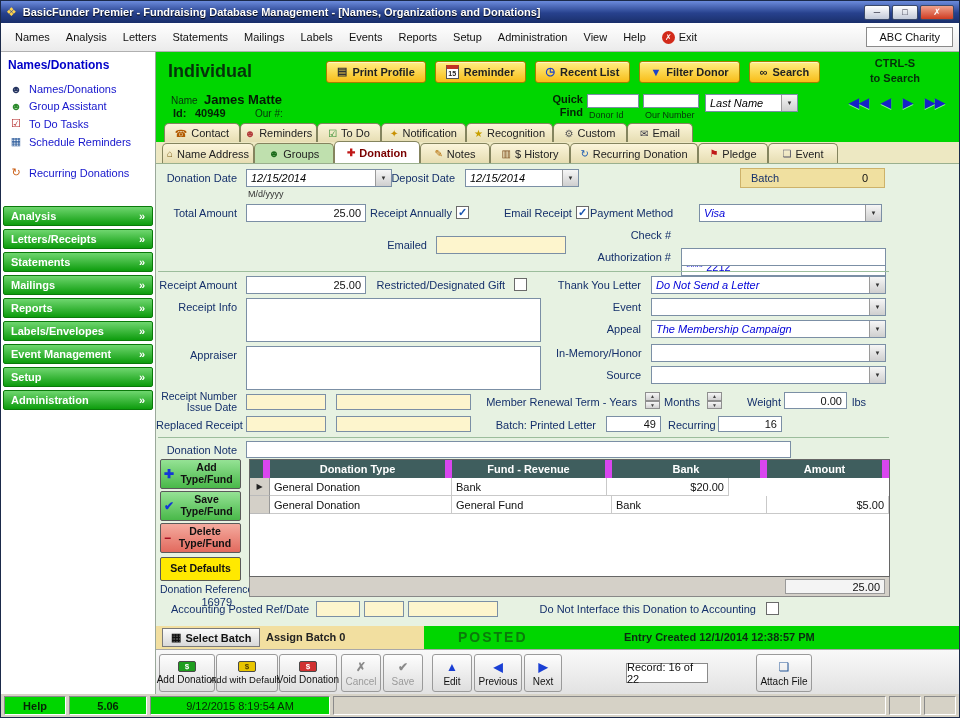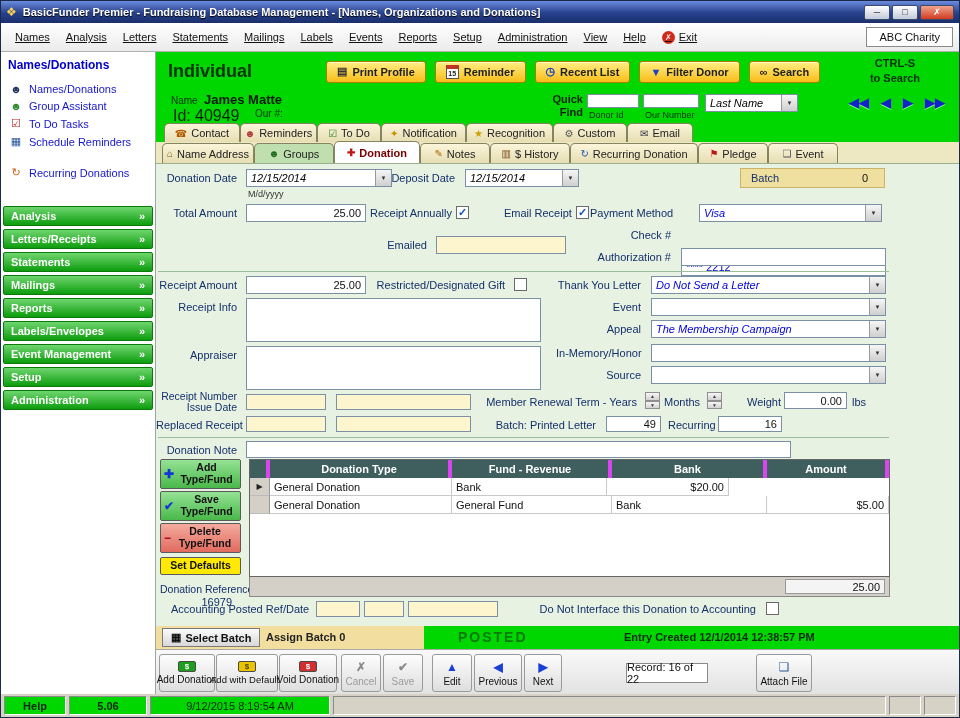--- a/index.html
+++ b/index.html
@@ -8,21 +8,21 @@
 .window{position:relative;width:960px;height:718px;background:#EFEFEF;overflow:hidden;border:1px solid #1b2a4a;}
 
 .titlebar{position:absolute;left:0;top:0;right:0;height:22px;background:linear-gradient(#6b8bdc,#27418d 55%,#1a2f6b);color:#fff;display:flex;align-items:center;padding:0 5px;gap:6px;}
 .app-ic{font-size:12px;color:#ffd34d;}
 .title{font-weight:bold;font-size:11px;text-shadow:0 1px 1px #000;white-space:nowrap;}
 .wctrl{margin-left:auto;display:flex;gap:2px;}
 .wbtn{width:26px;height:15px;display:flex;align-items:center;justify-content:center;font-size:9px;color:#223;background:linear-gradient(#ffffff,#c2c9d8);border:1px solid #3a4a6a;border-radius:2px;}
 .wbtn.close{width:34px;background:linear-gradient(#f0a28b,#cf3c22);color:#fff;}
 
 .menubar{position:absolute;left:0;top:22px;right:0;height:29px;background:linear-gradient(#ffffff,#ebebeb);border-bottom:1px solid #b0b0b0;display:flex;align-items:center;padding:0 6px;}
-.mi{padding:4px 8px;white-space:nowrap;text-decoration:underline;}
+.mi{padding:4px 8px;white-space:nowrap;}
 .mi.exit{display:flex;align-items:center;gap:4px;}
 .exit-ic{width:13px;height:13px;border-radius:50%;background:#d22a1a;color:#fff;font-size:8px;display:flex;align-items:center;justify-content:center;}
 .charity{margin-left:auto;border:1px solid #8a8a8a;background:#fff;padding:3px 12px;}
 
 .sidebar{position:absolute;left:0;top:51px;width:155px;bottom:23px;background:#fff;border-right:1px solid #9aa89a;overflow:hidden;}
 .sb-head{font-weight:bold;color:#0000C8;font-size:12px;padding:6px 6px 9px 7px;}
 .sb-item{display:flex;align-items:center;gap:6px;padding:2px 4px 3px 8px;color:#1515CC;cursor:default;}
 .sb-ic{width:14px;text-align:center;font-size:11px;}
 .sb-recur{margin-top:13px;}
 .sb-secs{margin-top:24px;}
@@ -33,21 +33,21 @@
 .hdr{position:absolute;left:0;top:0;right:0;height:39px;background:#00D600;display:flex;align-items:center;}
 .rec-type{font-size:18px;font-weight:bold;color:#06320b;padding-left:12px;width:170px;}
 .hdr-btns{display:flex;gap:9px;}
 .gold{height:22px;display:flex;align-items:center;gap:5px;padding:0 10px;font-weight:bold;color:#222;background:linear-gradient(#ffef84,#f8bd18);border:1px solid #a87e00;border-radius:3px;box-shadow:inset 0 1px 0 #fff8;}
 .gold .ic{font-size:11px;}
 .cal{width:13px;height:14px;background:#fff;border:1px solid #555;border-top:4px solid #c23325;font-size:7px;font-weight:bold;display:flex;align-items:center;justify-content:center;color:#222;}
 .ctrls{position:absolute;right:8px;top:4px;width:112px;text-align:center;font-weight:bold;color:#05300a;line-height:1.4;}
 
 .nameband{position:absolute;left:0;top:39px;right:0;height:30px;background:#00D600;}
 .s-lbl{position:absolute;font-size:10px;color:#07320c;white-space:nowrap;}
-.s-lbl.b{font-weight:normal;font-size:16px;color:#042206;}
+.s-lbl.b{font-weight:bold;font-size:11px;color:#042206;}
 .big-name{position:absolute;font-size:13px;font-weight:bold;color:#041a05;}
 .xs-lbl{position:absolute;font-size:9px;color:#07320c;white-space:nowrap;}
 .qf{position:absolute;left:385px;top:2px;width:42px;text-align:right;font-weight:bold;font-size:11px;color:#042206;line-height:1.15;}
 .navs{position:absolute;right:14px;top:4px;display:flex;gap:12px;}
 .nav{color:#1522c8;font-weight:bold;font-size:13px;cursor:default;text-shadow:0 1px 0 #8f8;}
 
 .tabstrip1{position:absolute;left:0;top:69px;right:0;height:21px;background:#00D600;display:flex;align-items:flex-end;padding-left:8px;}
 .tabstrip2{position:absolute;left:0;top:90px;right:0;height:22px;background:#EDE8C2;display:flex;align-items:flex-end;padding-left:6px;border-bottom:1px solid #9ab08e;}
 .tab{height:19px;display:flex;align-items:center;justify-content:center;gap:4px;background:linear-gradient(#FBF5DA,#E6DDB2);border:1px solid #84845E;border-bottom:none;border-radius:5px 5px 0 0;font-size:11px;color:#222;white-space:nowrap;}
 .tab .tic{font-size:10px;}
@@ -69,27 +69,27 @@
 .cbar{width:16px;height:100%;margin-left:4px;background:linear-gradient(#f6f6f6,#cfcfcf);border-left:1px solid #9a9a9a;display:flex;align-items:center;justify-content:center;font-size:6px;color:#333;flex:0 0 16px;}
 .chk{position:absolute;width:13px;height:13px;background:#fff;border:1px solid #6a6a6a;font-size:11px;line-height:11px;text-align:center;color:#1a56b0;font-weight:bold;}
 .ta{position:absolute;background:#fff;border:1px solid #7b8fa5;}
 .hr{position:absolute;left:2px;right:70px;border-top:1px solid #9cbd9c;}
 .spin{position:absolute;width:15px;height:17px;display:flex;flex-direction:column;}
 .spin span{flex:1;background:linear-gradient(#f6f6f6,#d2d2d2);border:1px solid #8f8f8f;font-size:5px;display:flex;align-items:center;justify-content:center;color:#444;}
 
 .tfbtn{position:absolute;left:4px;width:81px;height:30px;border:1px solid #5a5a5a;border-radius:2px;display:flex;align-items:center;padding:0 3px;gap:2px;}
 .tfbtn.green{background:linear-gradient(#95e295,#49b849);}
 .tfbtn.red{background:linear-gradient(#f4ab9f,#e26a5e);}
-.tfbtn.yellow{background:#FFE900;height:18px;justify-content:center;}
+.tfbtn.yellow{background:#FFE900;height:24px;justify-content:center;}
 .tfic{font-size:12px;font-weight:bold;}
 .tflbl{flex:1;text-align:center;font-weight:bold;font-size:10.5px;line-height:1.1;white-space:pre-line;}
 
 .grid{position:absolute;left:93px;top:407px;width:641px;height:118px;background:#fff;border:1px solid #666;}
 .g-head{display:flex;height:18px;}
-.gh{background:#3F5E5E;color:#fff;font-weight:bold;display:flex;align-items:center;justify-content:center;border-right:4px solid #d946ef;font-size:11px;}
+.gh{background:#3F5E5E;color:#fff;font-weight:bold;display:flex;align-items:center;justify-content:center;border-right:7px solid #d946ef;font-size:11px;}
 .g-row{display:flex;height:18px;background:#fff;}
 .g-mark{width:20px;flex:0 0 20px;background:#D4D0C8;border-right:1px solid #999;border-bottom:1px solid #bbb;display:flex;align-items:center;justify-content:center;font-size:8px;color:#222;}
 .gc{padding:0 4px;border-right:1px solid #c9c9c9;border-bottom:1px solid #c9c9c9;display:flex;align-items:center;font-size:11px;white-space:nowrap;overflow:hidden;}
 .gc.num{justify-content:flex-end;}
 .gfoot{position:absolute;left:93px;top:525px;width:641px;height:20px;background:#D4D0C8;border:1px solid #888;border-top:none;}
 .gtotal{position:absolute;right:4px;top:2px;width:100px;height:15px;background:#F4F4F4;border:1px solid #999;text-align:right;line-height:14px;padding-right:4px;}
 
 .batchrow{position:absolute;left:0;top:574px;right:0;height:23px;background:#00D600;}
 .batch-tan{position:absolute;left:0;top:0;width:268px;height:23px;background:#F2DFA0;}
 .selbatch{position:absolute;left:6px;top:2px;height:19px;display:flex;align-items:center;gap:4px;padding:0 8px;background:linear-gradient(#fbfbfb,#d8d8d8);border:1px solid #7a7a7a;font-weight:bold;}

